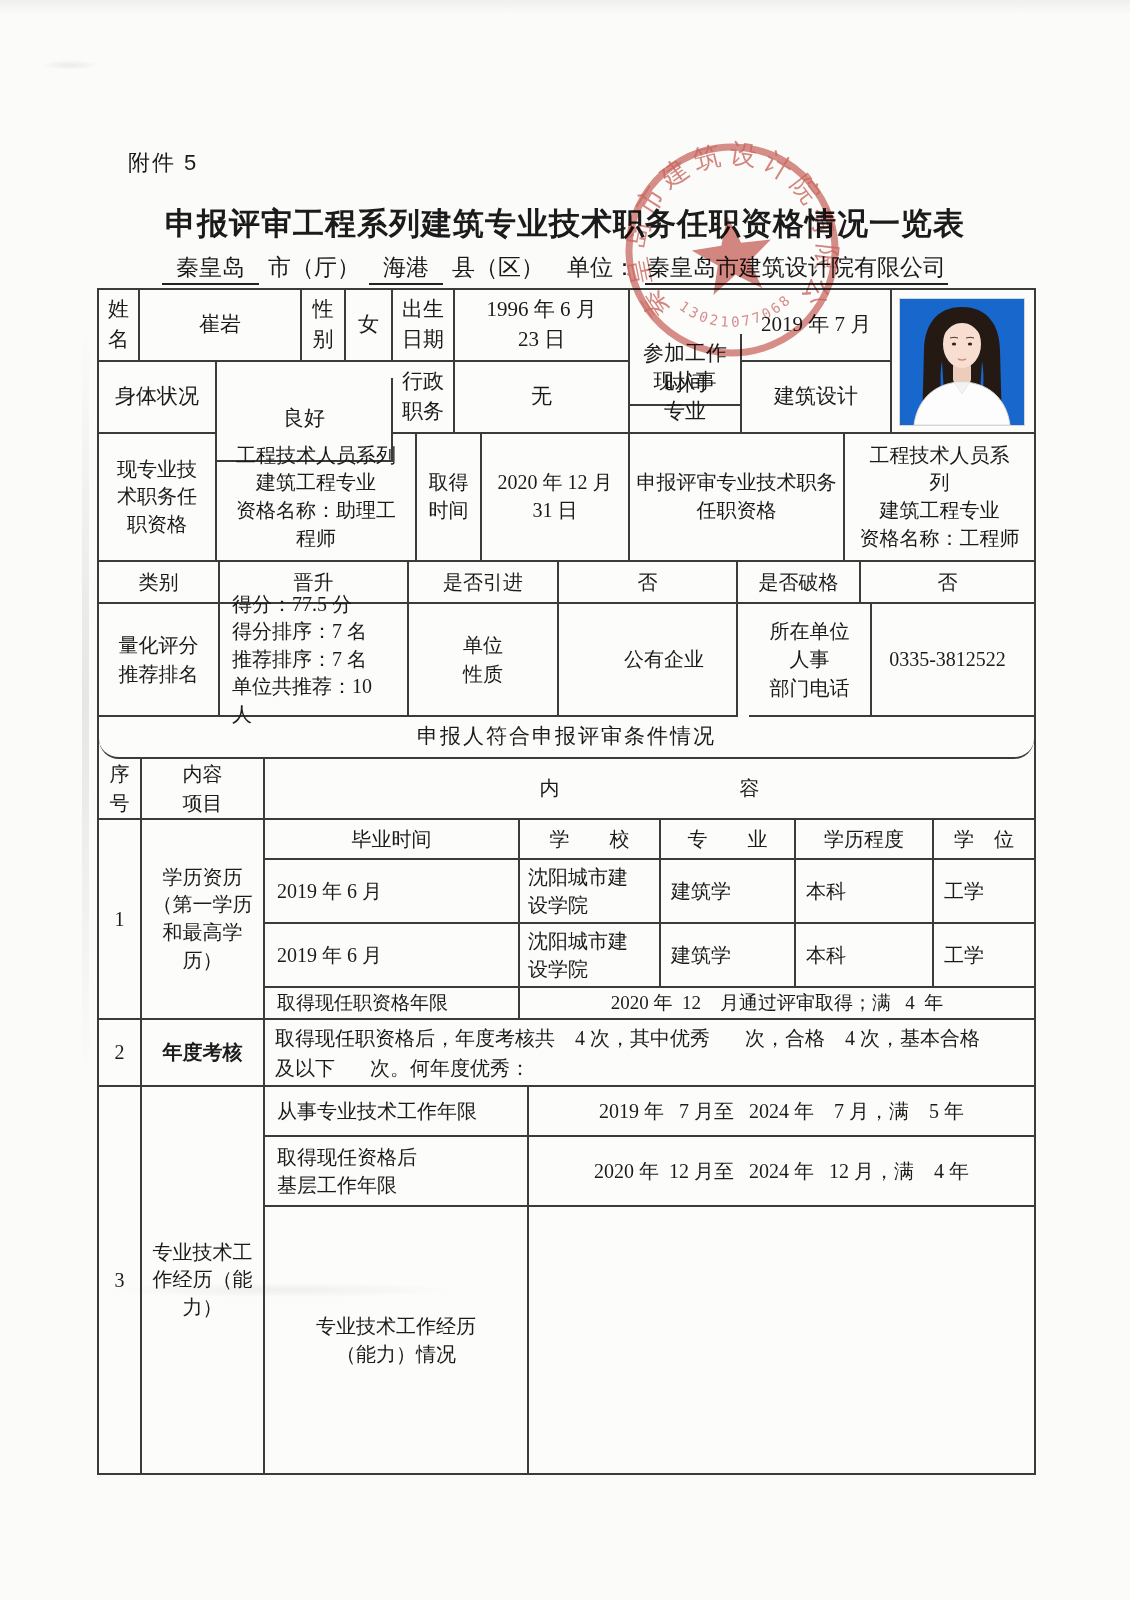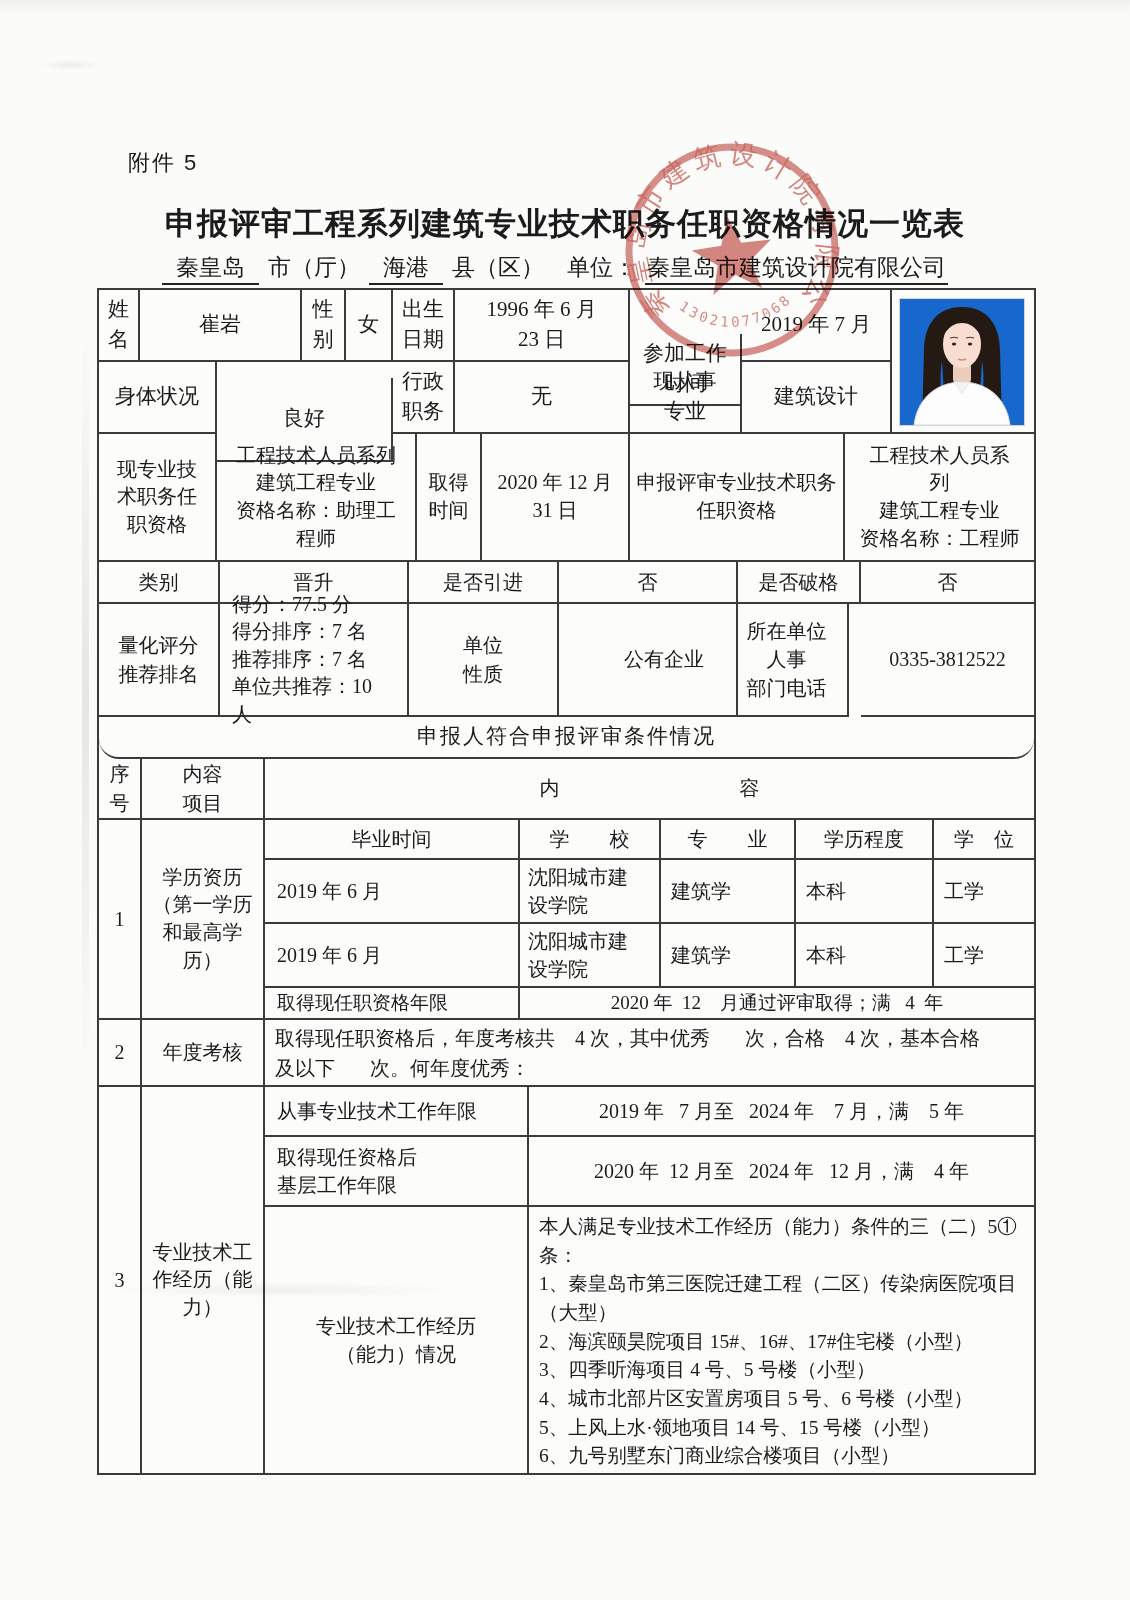--- a/index.html
+++ b/index.html
@@ -113,21 +113,21 @@
 
   <div class="c" style="left:0;top:314px;width:121px;height:113px;">量化评分
 推荐排名</div>
   <div class="c ta-l pad tight" style="left:121px;top:314px;width:189px;height:113px;">得分：77.5 分
 得分排序：7 名
 推荐排序：7 名
 单位共推荐：10 人</div>
   <div class="c" style="left:310px;top:314px;width:150px;height:113px;">单位
 性质</div>
   <div class="c" style="left:460px;top:314px;width:179px;height:113px;padding-left:37px;">公有企业</div>
-  <div class="c" style="left:627px;top:314px;width:123px;height:113px;">所在单位
+  <div class="c" style="left:650px;top:314px;width:123px;height:113px;">所在单位
 人事
 部门电话</div>
   <div class="c nr" style="left:762px;top:314px;width:173px;height:113px;">0335-3812522</div>
 
   <div class="c big nr" style="left:0;top:427px;width:935px;height:42px;letter-spacing:2px;border-radius:20px;">申报人符合申报评审条件情况</div>
 
   <div class="c" style="left:0;top:469px;width:43px;height:61px;">序
 号</div>
   <div class="c" style="left:43px;top:469px;width:123px;height:61px;">内容
 项目</div>
@@ -158,45 +158,38 @@
   <div class="c ta-l" style="left:421px;top:634px;width:141px;height:64px;padding-left:8px;">沈阳城市建
 设学院</div>
   <div class="c ta-l" style="left:562px;top:634px;width:135px;height:64px;padding-left:10px;">建筑学</div>
   <div class="c ta-l" style="left:697px;top:634px;width:138px;height:64px;padding-left:10px;">本科</div>
   <div class="c ta-l nr" style="left:835px;top:634px;width:100px;height:64px;padding-left:10px;">工学</div>
 
   <div class="c ta-l pad" style="left:166px;top:698px;width:255px;height:32px;font-size:19px;">取得现任职资格年限</div>
   <div class="c nr" style="left:421px;top:698px;width:514px;height:32px;font-size:19px;">2020 年  12    月通过评审取得；满   4  年</div>
 
   <div class="c" style="left:0;top:730px;width:43px;height:67px;">2</div>
-  <div class="c" style="left:43px;top:730px;width:123px;height:67px;">年度考核</div>
+  <div class="c" style="left:43px;top:730px;width:123px;height:67px;font-weight:bold;">年度考核</div>
   <div class="c ta-l nr" style="left:166px;top:730px;width:769px;height:67px;padding:4px 10px;line-height:1.5;">取得现任职资格后，年度考核共    4 次，其中优秀       次，合格    4 次，基本合格
 及以下       次。何年度优秀：</div>
 
   <div class="c nb" style="left:0;top:797px;width:43px;height:386px;">3</div>
   <div class="c tight nb" style="left:43px;top:797px;width:123px;height:386px;">专业技术工
 作经历（能
 力）</div>
 
   <div class="c ta-l pad" style="left:166px;top:797px;width:264px;height:50px;">从事专业技术工作年限</div>
   <div class="c nr" style="left:430px;top:797px;width:505px;height:50px;">2019 年   7 月至   2024 年    7 月，满    5 年</div>
 
   <div class="c ta-l pad" style="left:166px;top:847px;width:264px;height:70px;">取得现任资格后
 基层工作年限</div>
   <div class="c nr" style="left:430px;top:847px;width:505px;height:70px;">2020 年  12 月至   2024 年   12 月，满    4 年</div>
 
   <div class="c nb" style="left:166px;top:917px;width:264px;height:266px;">专业技术工作经历
 （能力）情况</div>
-  <div class="c ta-l nr nb" style="left:430px;top:917px;width:505px;height:266px;padding:6px 10px;font-size:19.5px;line-height:1.47;align-items:flex-start;">本人满足专业技术工作经历（能力）条件的三（二）5①条：
-1、秦皇岛市第三医院迁建工程（二区）传染病医院项目（大型）
-2、海滨颐昊院项目 15#、16#、17#住宅楼（小型）
-3、四季听海项目 4 号、5 号楼（小型）
-4、城市北部片区安置房项目 5 号、6 号楼（小型）
-5、上风上水·领地项目 14 号、15 号楼（小型）
-6、九号别墅东门商业综合楼项目（小型）</div>
 </div>
 
 <svg id="id-photo" viewBox="0 0 124 126" xmlns="http://www.w3.org/2000/svg">
   <rect x="0" y="0" width="124" height="126" fill="#1767cd"></rect>
   <path d="M62,8 C36,8 24,27 24,52 L22,126 L44,126 C41,98 39,78 42,62 L46,126 L78,126 L82,62 C85,78 83,98 80,126 L102,126 L100,52 C100,27 88,8 62,8 Z" fill="#241a13"></path>
   <rect x="53" y="64" width="18" height="20" rx="4" fill="#ecccbb"></rect>
   <path d="M14,126 C18,96 40,83 62,83 C84,83 106,96 110,126 Z" fill="#fdfdfd" stroke="#d9d9d9" stroke-width="1"></path>
   <path d="M54,83 L62,95 L70,83 Z" fill="#f3f3f3" stroke="#dddddd" stroke-width="0.6"></path>
   <ellipse cx="62" cy="45" rx="19" ry="24" fill="#f7ded0"></ellipse>
   <path d="M41,40 C42,22 52,15 62,15 C72,15 82,22 83,40 C76,28 70,24 62,24 C54,24 48,28 41,40 Z" fill="#241a13"></path>

